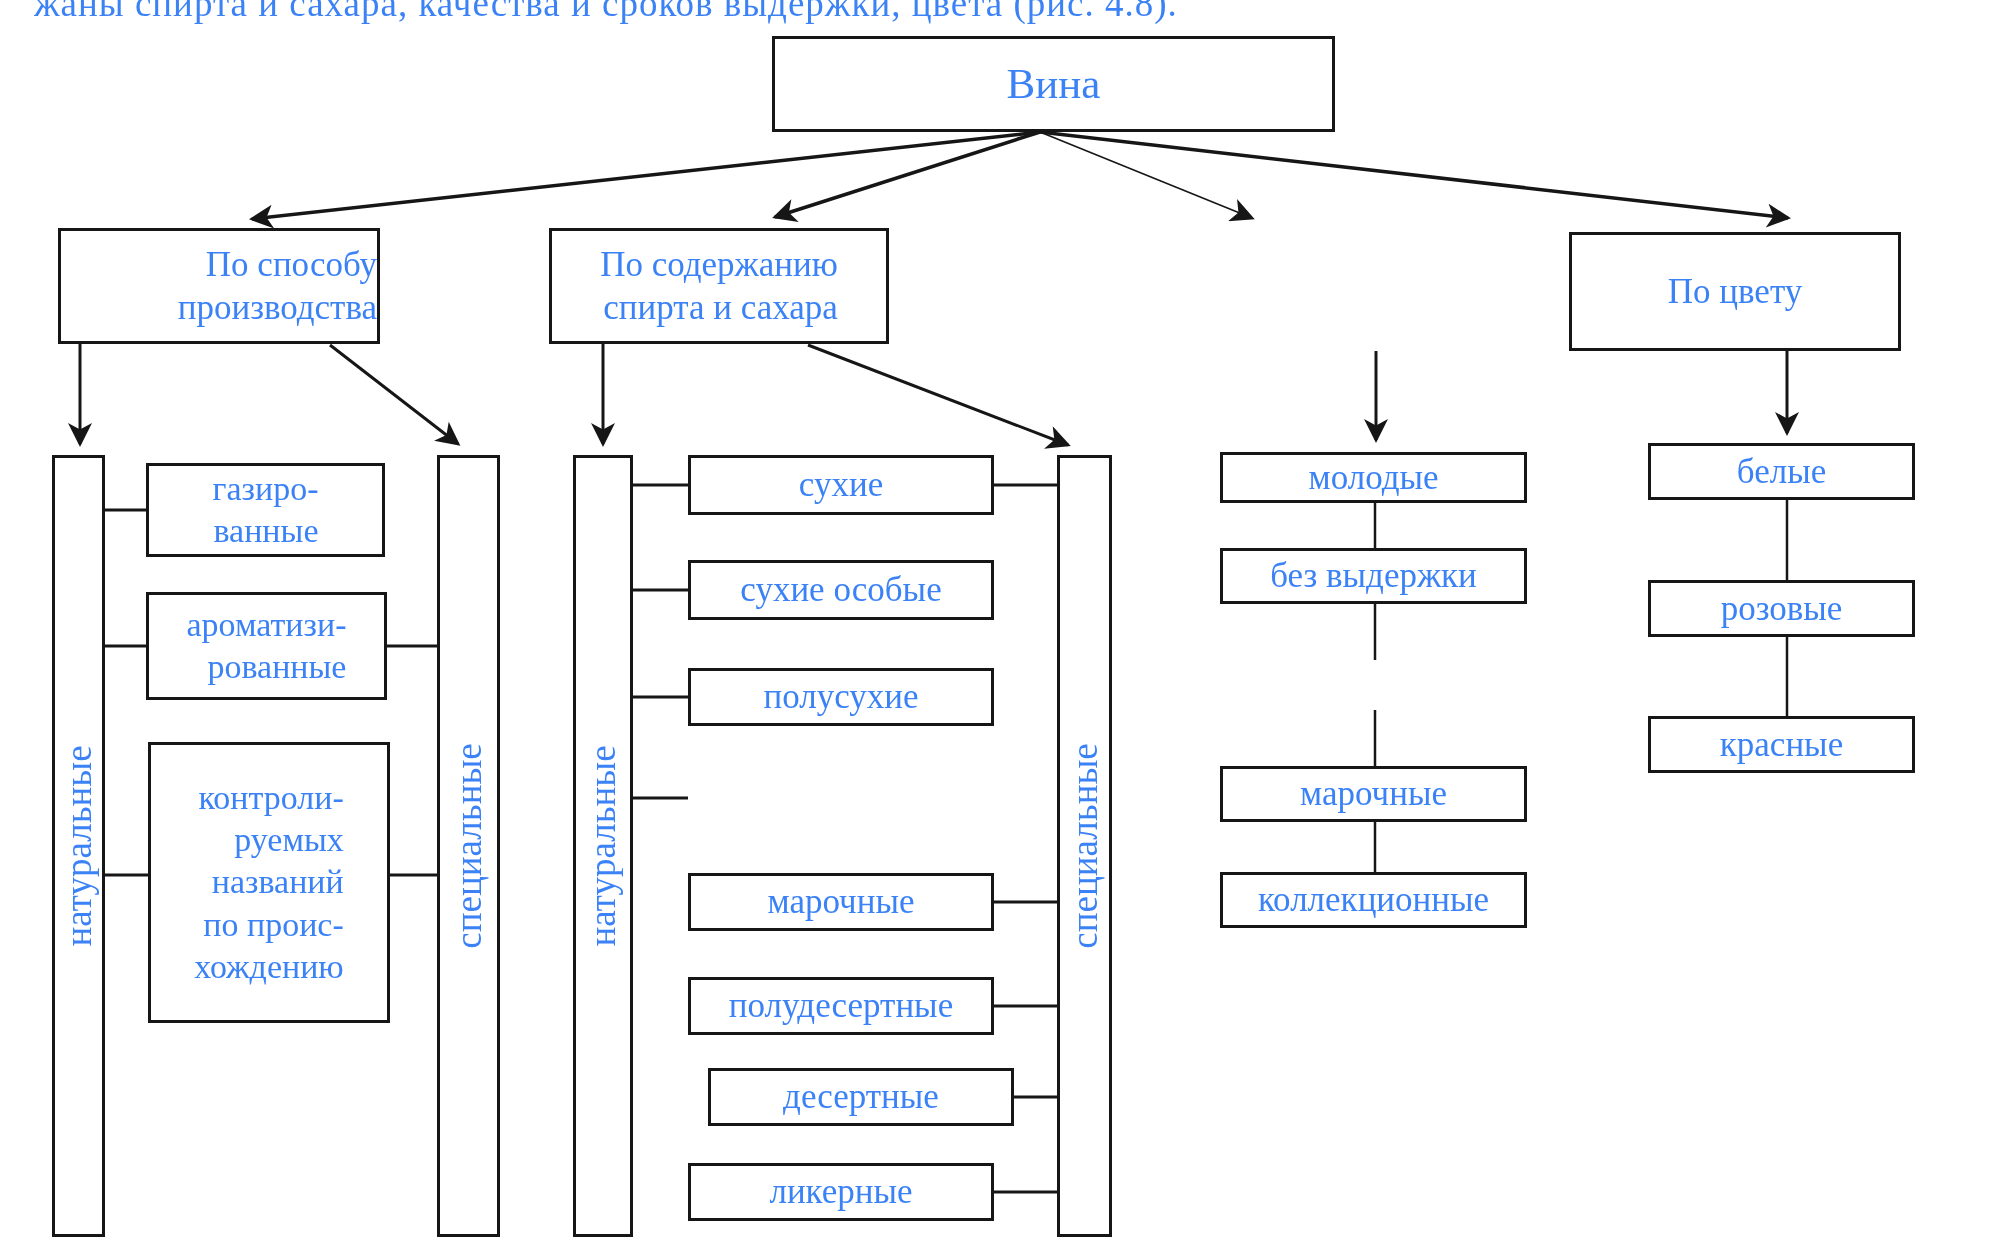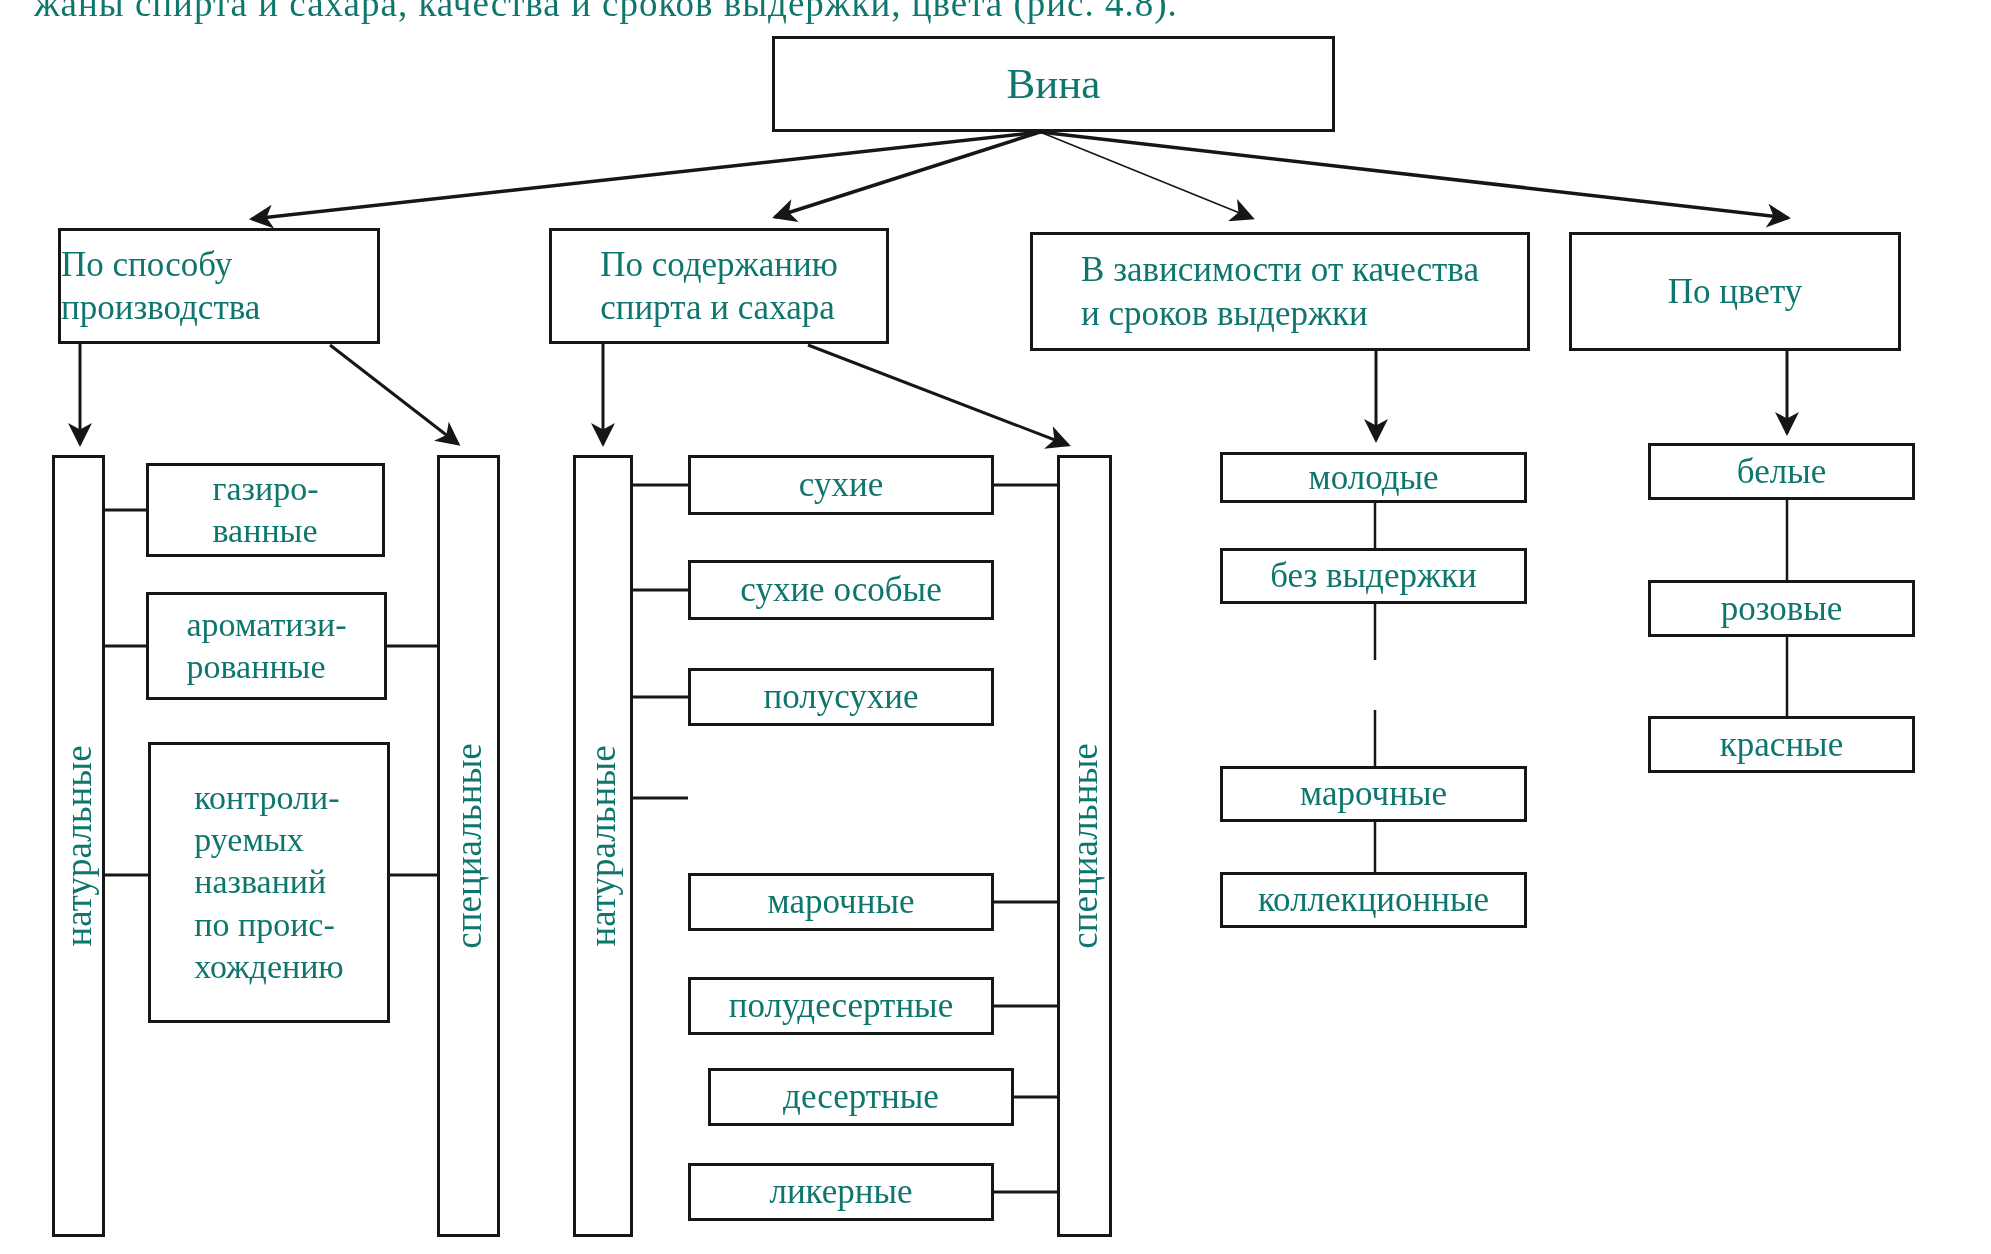--- a/index.html
+++ b/index.html
@@ -1,25 +1,25 @@
 <!DOCTYPE html>
 <html><head>
 <meta charset="utf-8">
 <style>
   html,body{margin:0;padding:0;background:#ffffff;}
   .canvas{
     position:relative;width:1991px;height:1254px;background:#ffffff;overflow:hidden;
-    font-family:"Liberation Serif","DejaVu Serif",serif;color:#0f766e;
+    font-family:"Liberation Serif","DejaVu Serif",serif;color:#3b82f6;
   }
   .toptext-clip{position:absolute;left:34px;top:0;width:1500px;height:24px;overflow:hidden;}
   .toptext-clip span{display:block;margin-top:-18px;font-size:37px;letter-spacing:1px;white-space:nowrap;}
   .wires{position:absolute;left:0;top:0;width:1991px;height:1254px;}
   .box{
     position:absolute;box-sizing:border-box;border:3px solid #161616;background:#ffffff;
-    display:flex;align-items:center;justify-content:center;text-align:left;
+    display:flex;align-items:center;justify-content:center;text-align:right;
   }
   .box span{display:block;white-space:pre-line;line-height:1.24;}
   .root{font-size:43px;}
   .hdr{font-size:35px;}
   .item{font-size:35px;}
   .big-item{font-size:34px;}
   .vbar{border-width:3px;}
   .vbar .vlabel{transform:rotate(-90deg);white-space:nowrap;font-size:37px;}
   
   .vbar{align-items:center;}
@@ -93,24 +93,20 @@
     <span>Вина</span>
   </div>
 
   <div class="box hdr" style="left:58px;top:228px;width:322px;height:116px">
     <span>По способу производства</span>
   </div>
   <div class="box hdr" style="left:549px;top:228px;width:340px;height:116px">
     <span>По содержанию
 спирта и сахара</span>
   </div>
-  <div class="box hdr" style="left:1030px;top:232px;width:500px;height:119px">
-    <span>В зависимости от качества
-и сроков выдержки</span>
-  </div>
   <div class="box hdr" style="left:1569px;top:232px;width:332px;height:119px">
     <span>По цвету</span>
   </div>
 
   <div class="box vbar" style="left:52px;top:455px;width:53px;height:782px">
     <span class="vlabel">натуральные</span>
   </div>
   <div class="box vbar" style="left:437px;top:455px;width:63px;height:782px">
     <span class="vlabel">специальные</span>
   </div>

